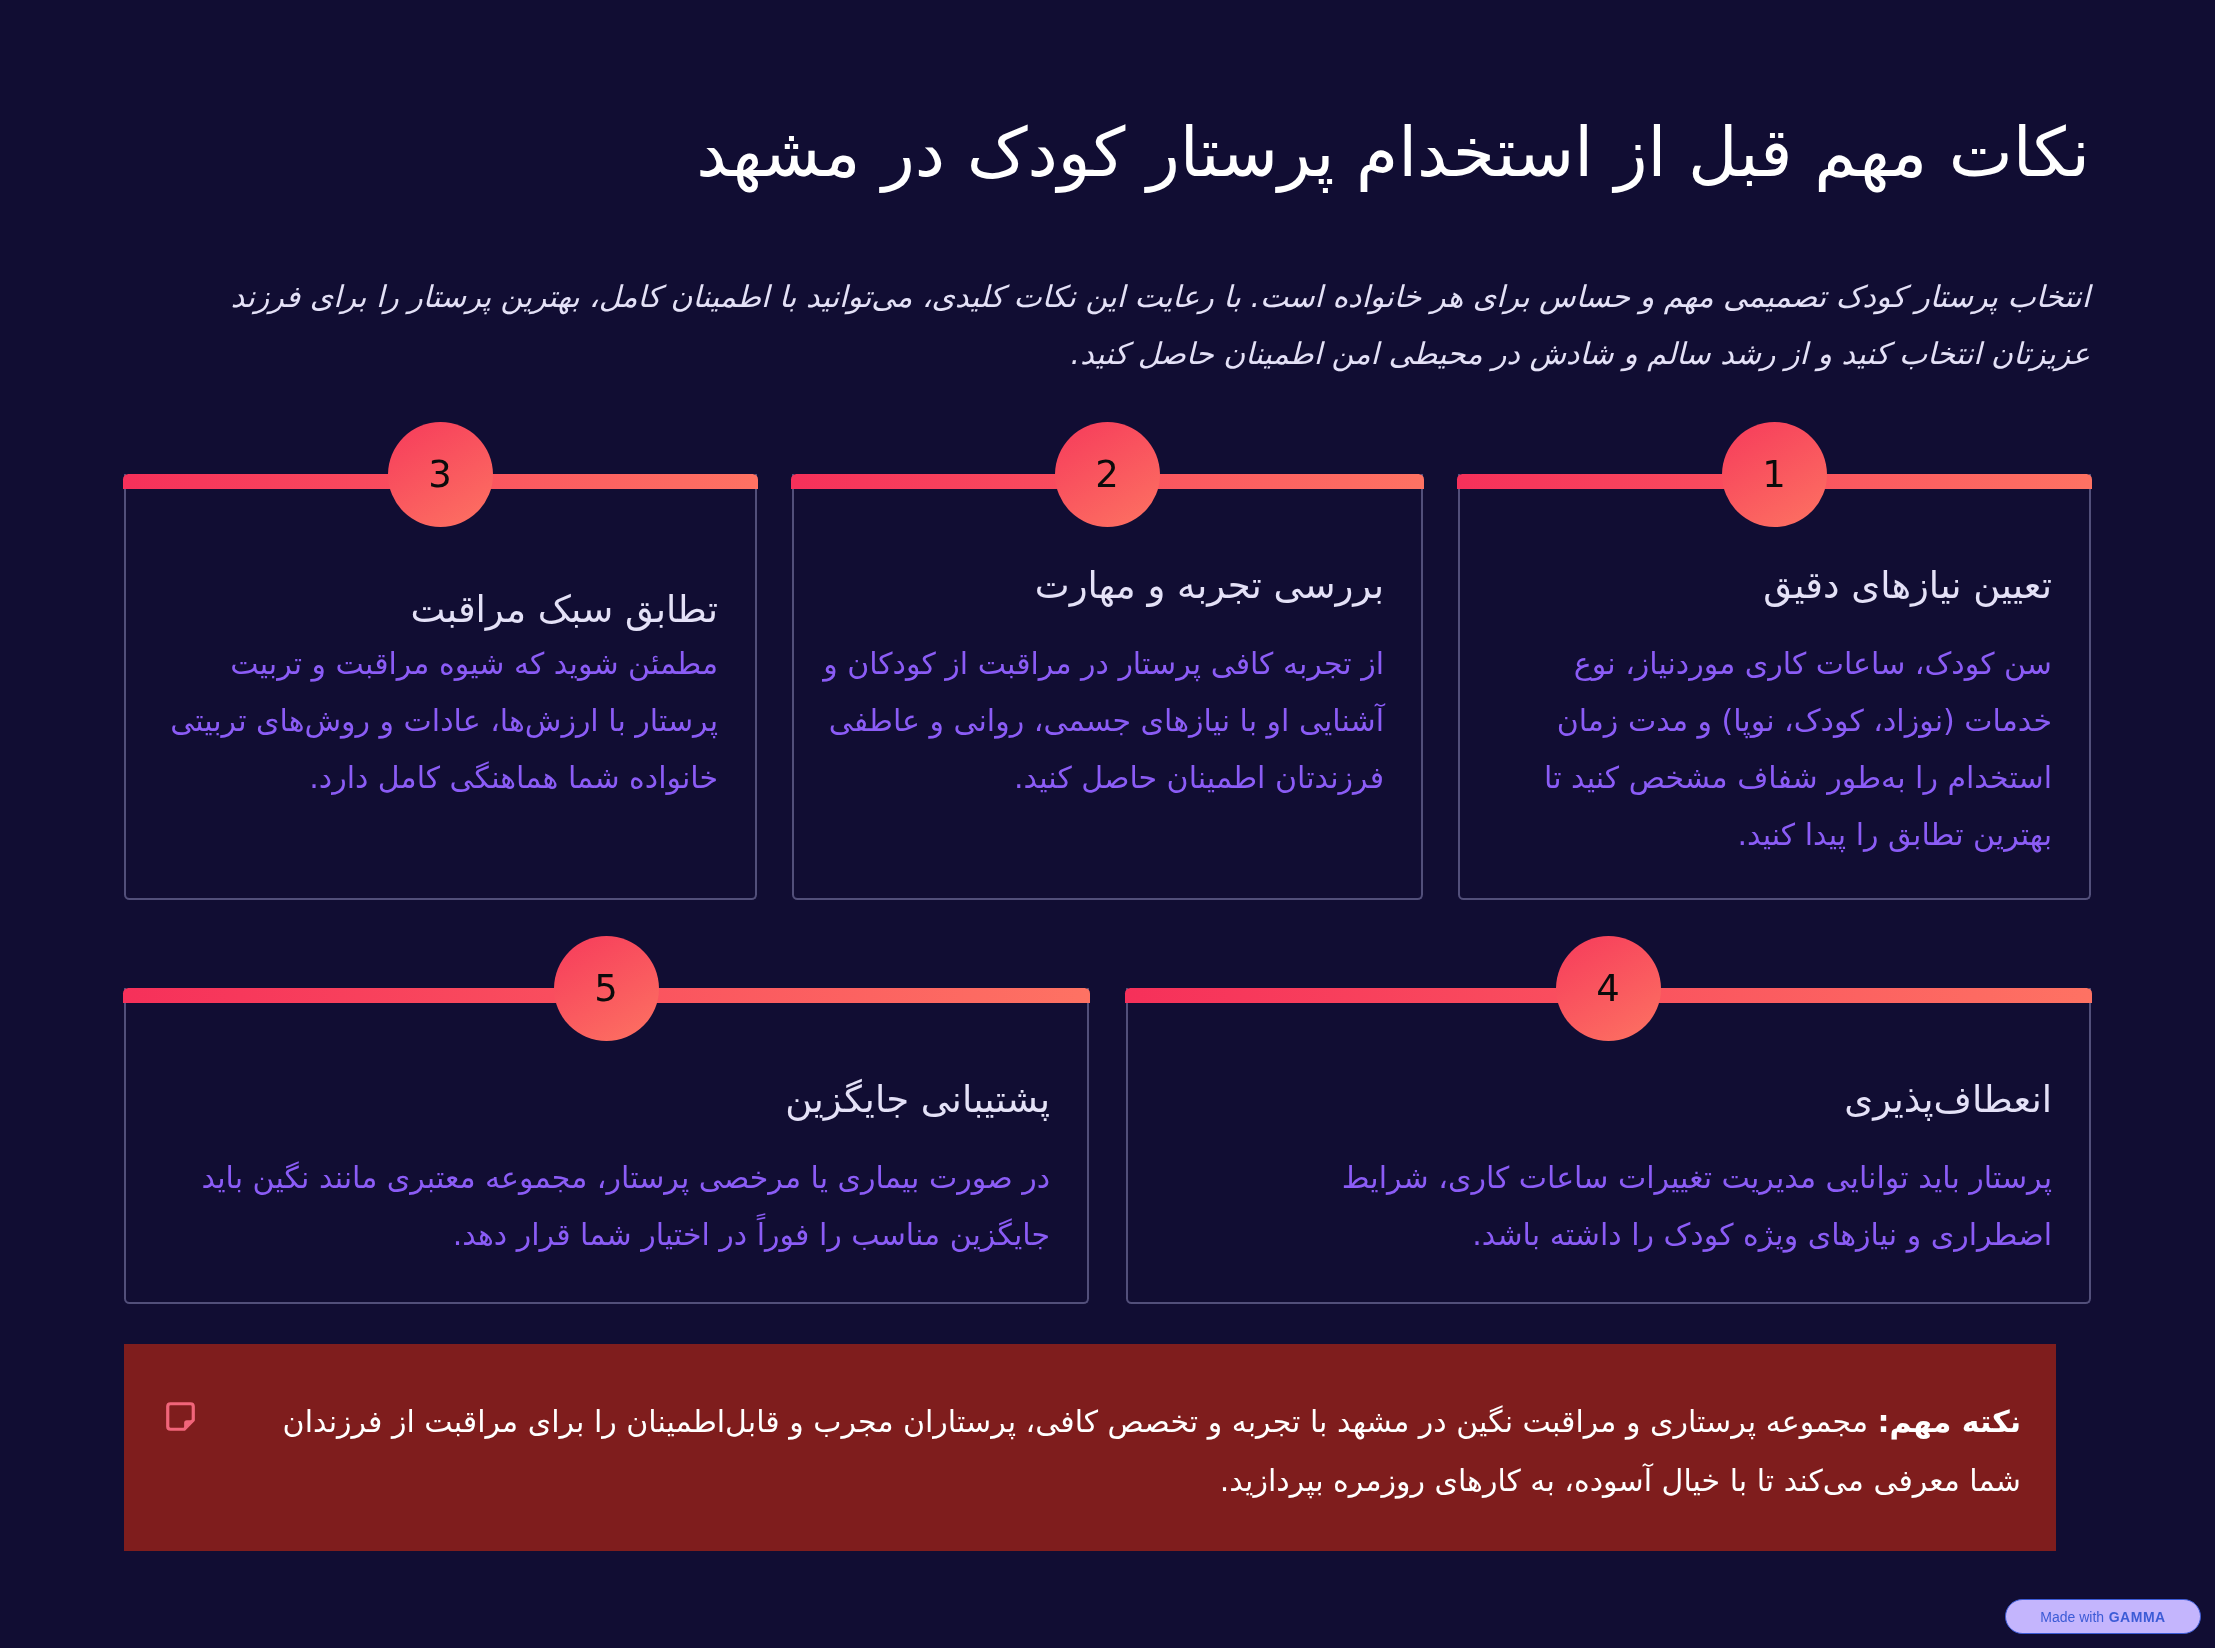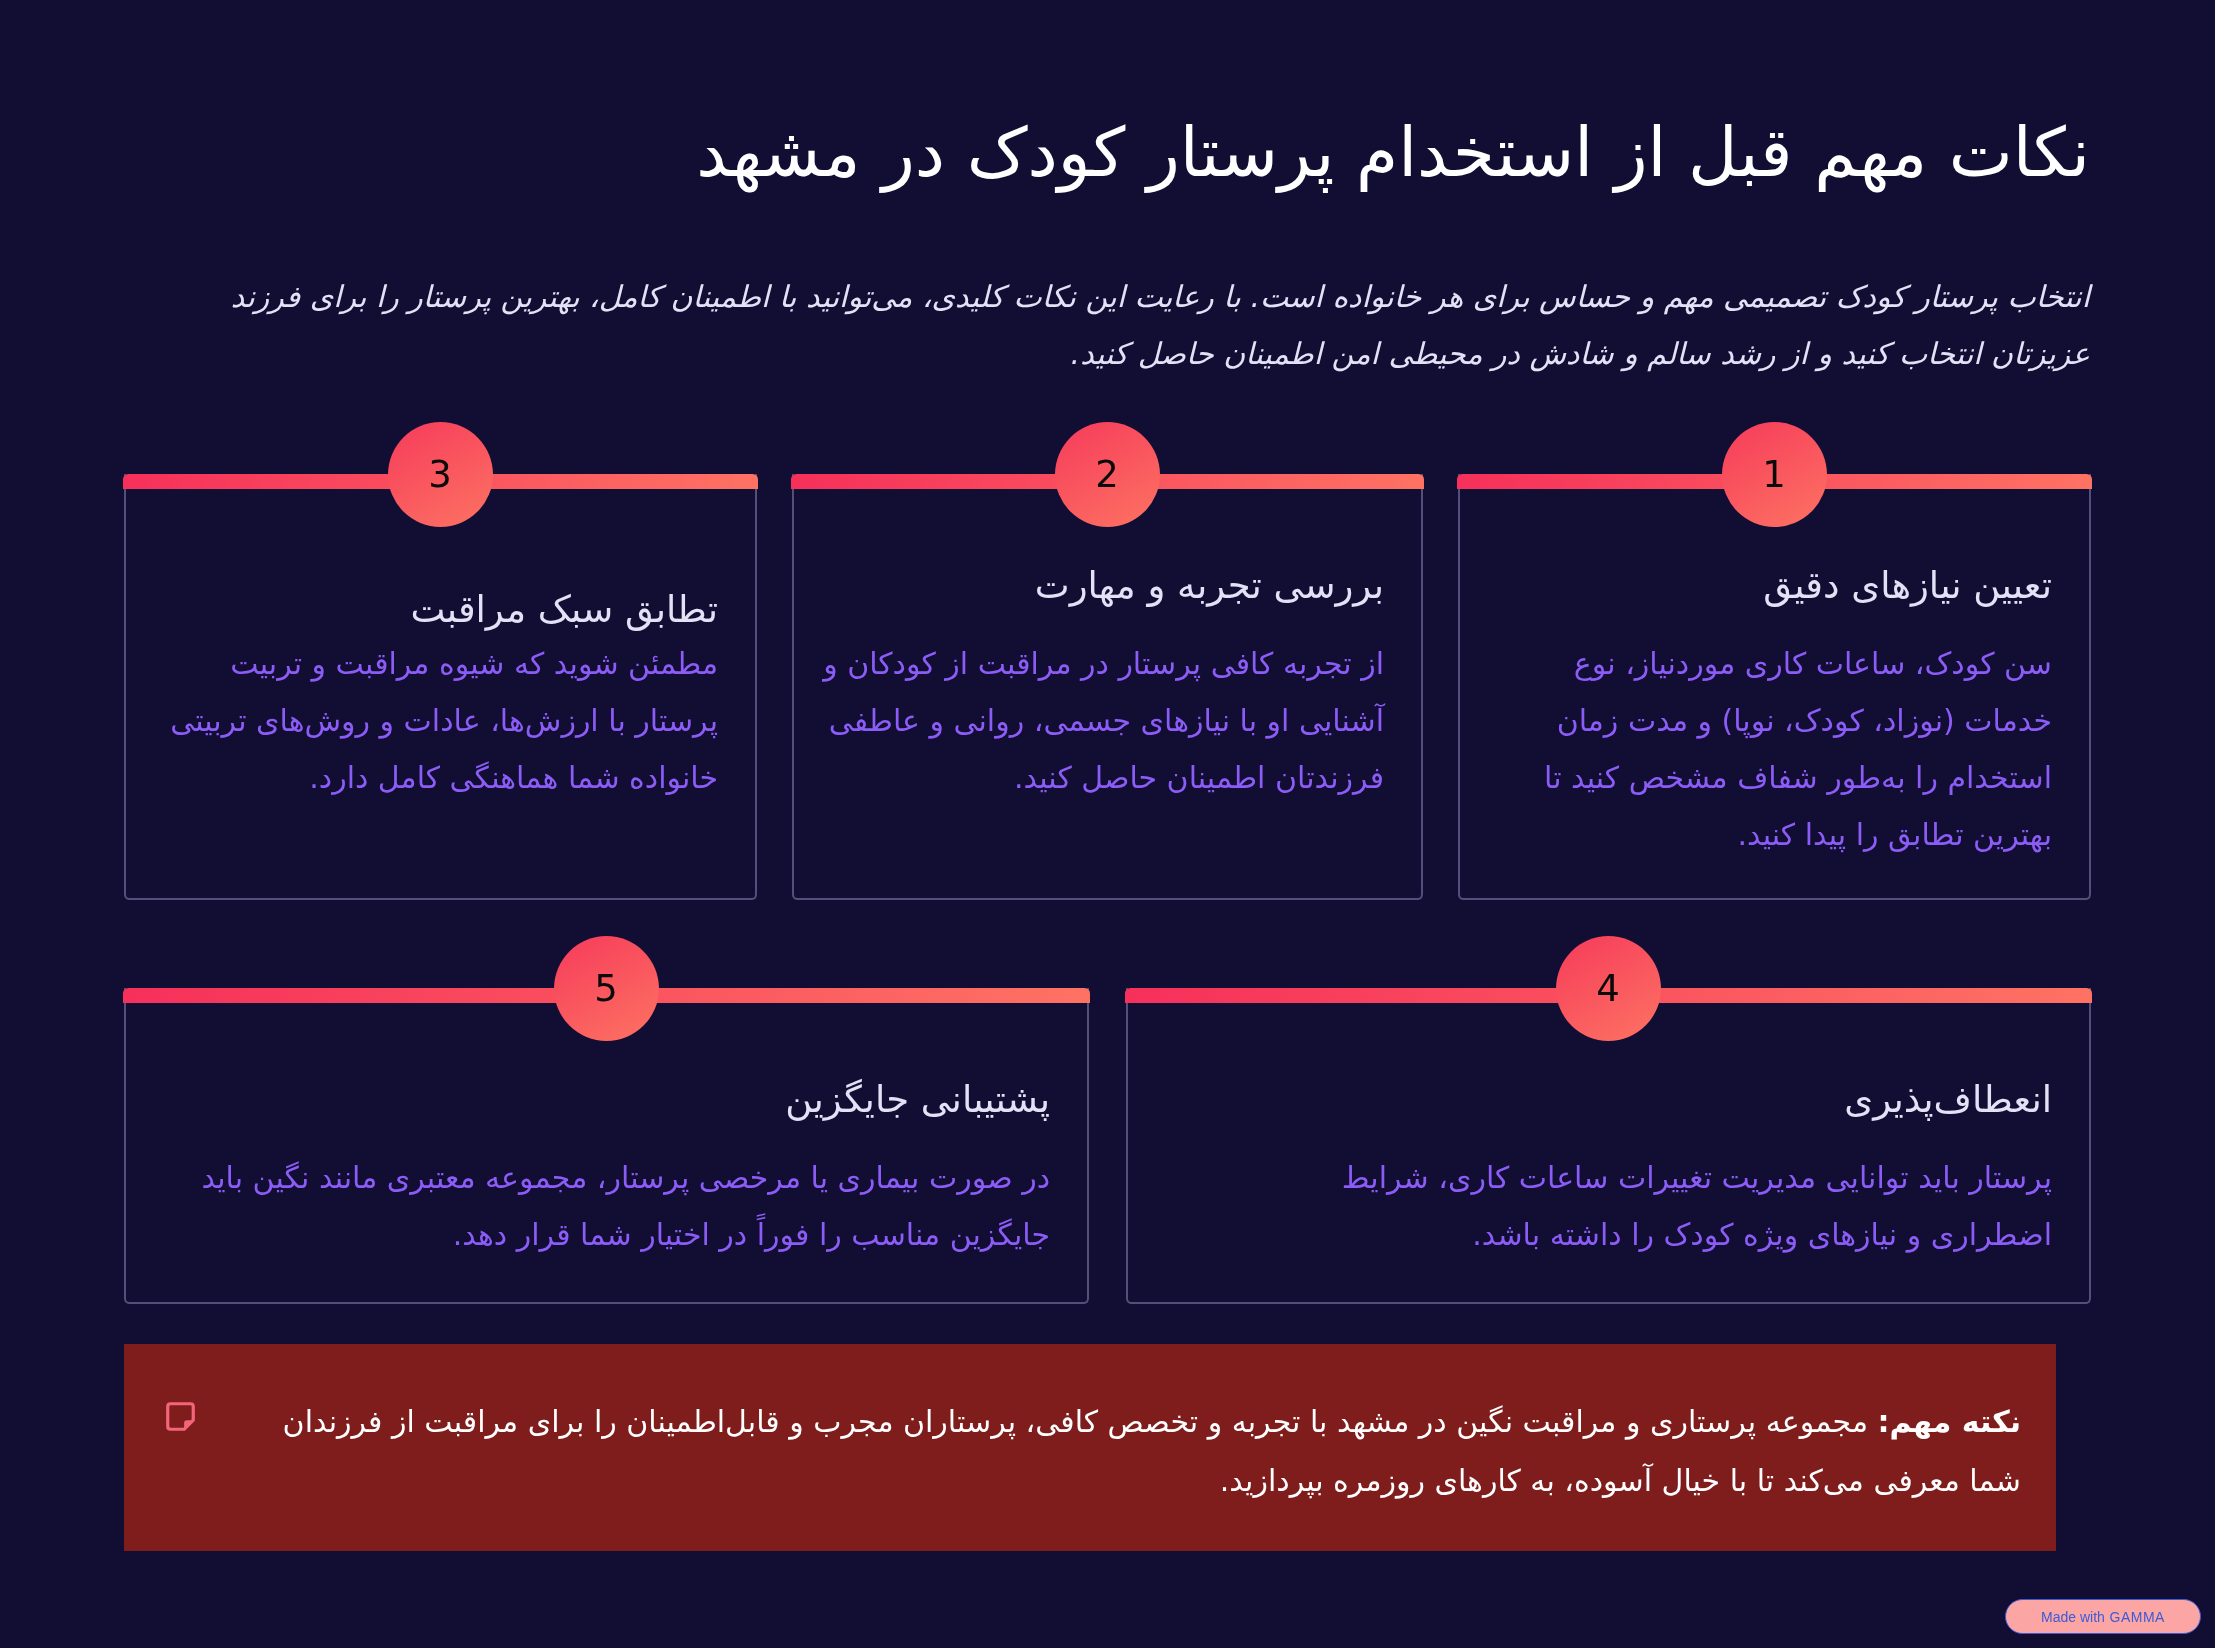--- a/index.html
+++ b/index.html
@@ -52,25 +52,25 @@
   }
   .callout-text {
     position: absolute; right: 35px; top: 48px; width: 1754px;
     direction: rtl; text-align: right; font-size: 30px; line-height: 59px;
     color: #ffffff; margin: 0;
   }
   .callout-text b { font-weight: bold; }
   .note-icon { position: absolute; left: 41px; top: 57px; width: 31px; height: 31px; }
   .gamma-badge {
     position: absolute; left: 2005px; top: 1599px; width: 196px; height: 35px;
-    border-radius: 18.5px; background: #fca5a5; border: 1.8px solid #3c5bd6;
+    border-radius: 18.5px; background: #c4b5fd; border: 1.8px solid #3c5bd6;
     box-sizing: border-box; display: flex; align-items: center; justify-content: center;
     font-size: 14px; color: #3c5bd6; font-family: "Liberation Sans", sans-serif;
   }
-  .gamma-badge .brand { font-weight: normal; margin-left: 4.6px; letter-spacing: 0.5px; }
+  .gamma-badge .brand { font-weight: bold; margin-left: 4.6px; letter-spacing: 0.5px; }
 </style>
 </head>
 <body>
 
 <h1 class="page-title">نکات مهم قبل از استخدام پرستار کودک در مشهد</h1>
 <p class="intro">انتخاب پرستار کودک تصمیمی مهم و حساس برای هر خانواده است. با رعایت این نکات کلیدی، می‌توانید با اطمینان کامل، بهترین پرستار را برای فرزند عزیزتان انتخاب کنید و از رشد سالم و شادش در محیطی امن اطمینان حاصل کنید.</p>
 
 <div class="card" style="left:124px; top:474px; width:633px; height:426px;">
   <div class="card-bar"></div>
   <div class="num-circle">3</div>

